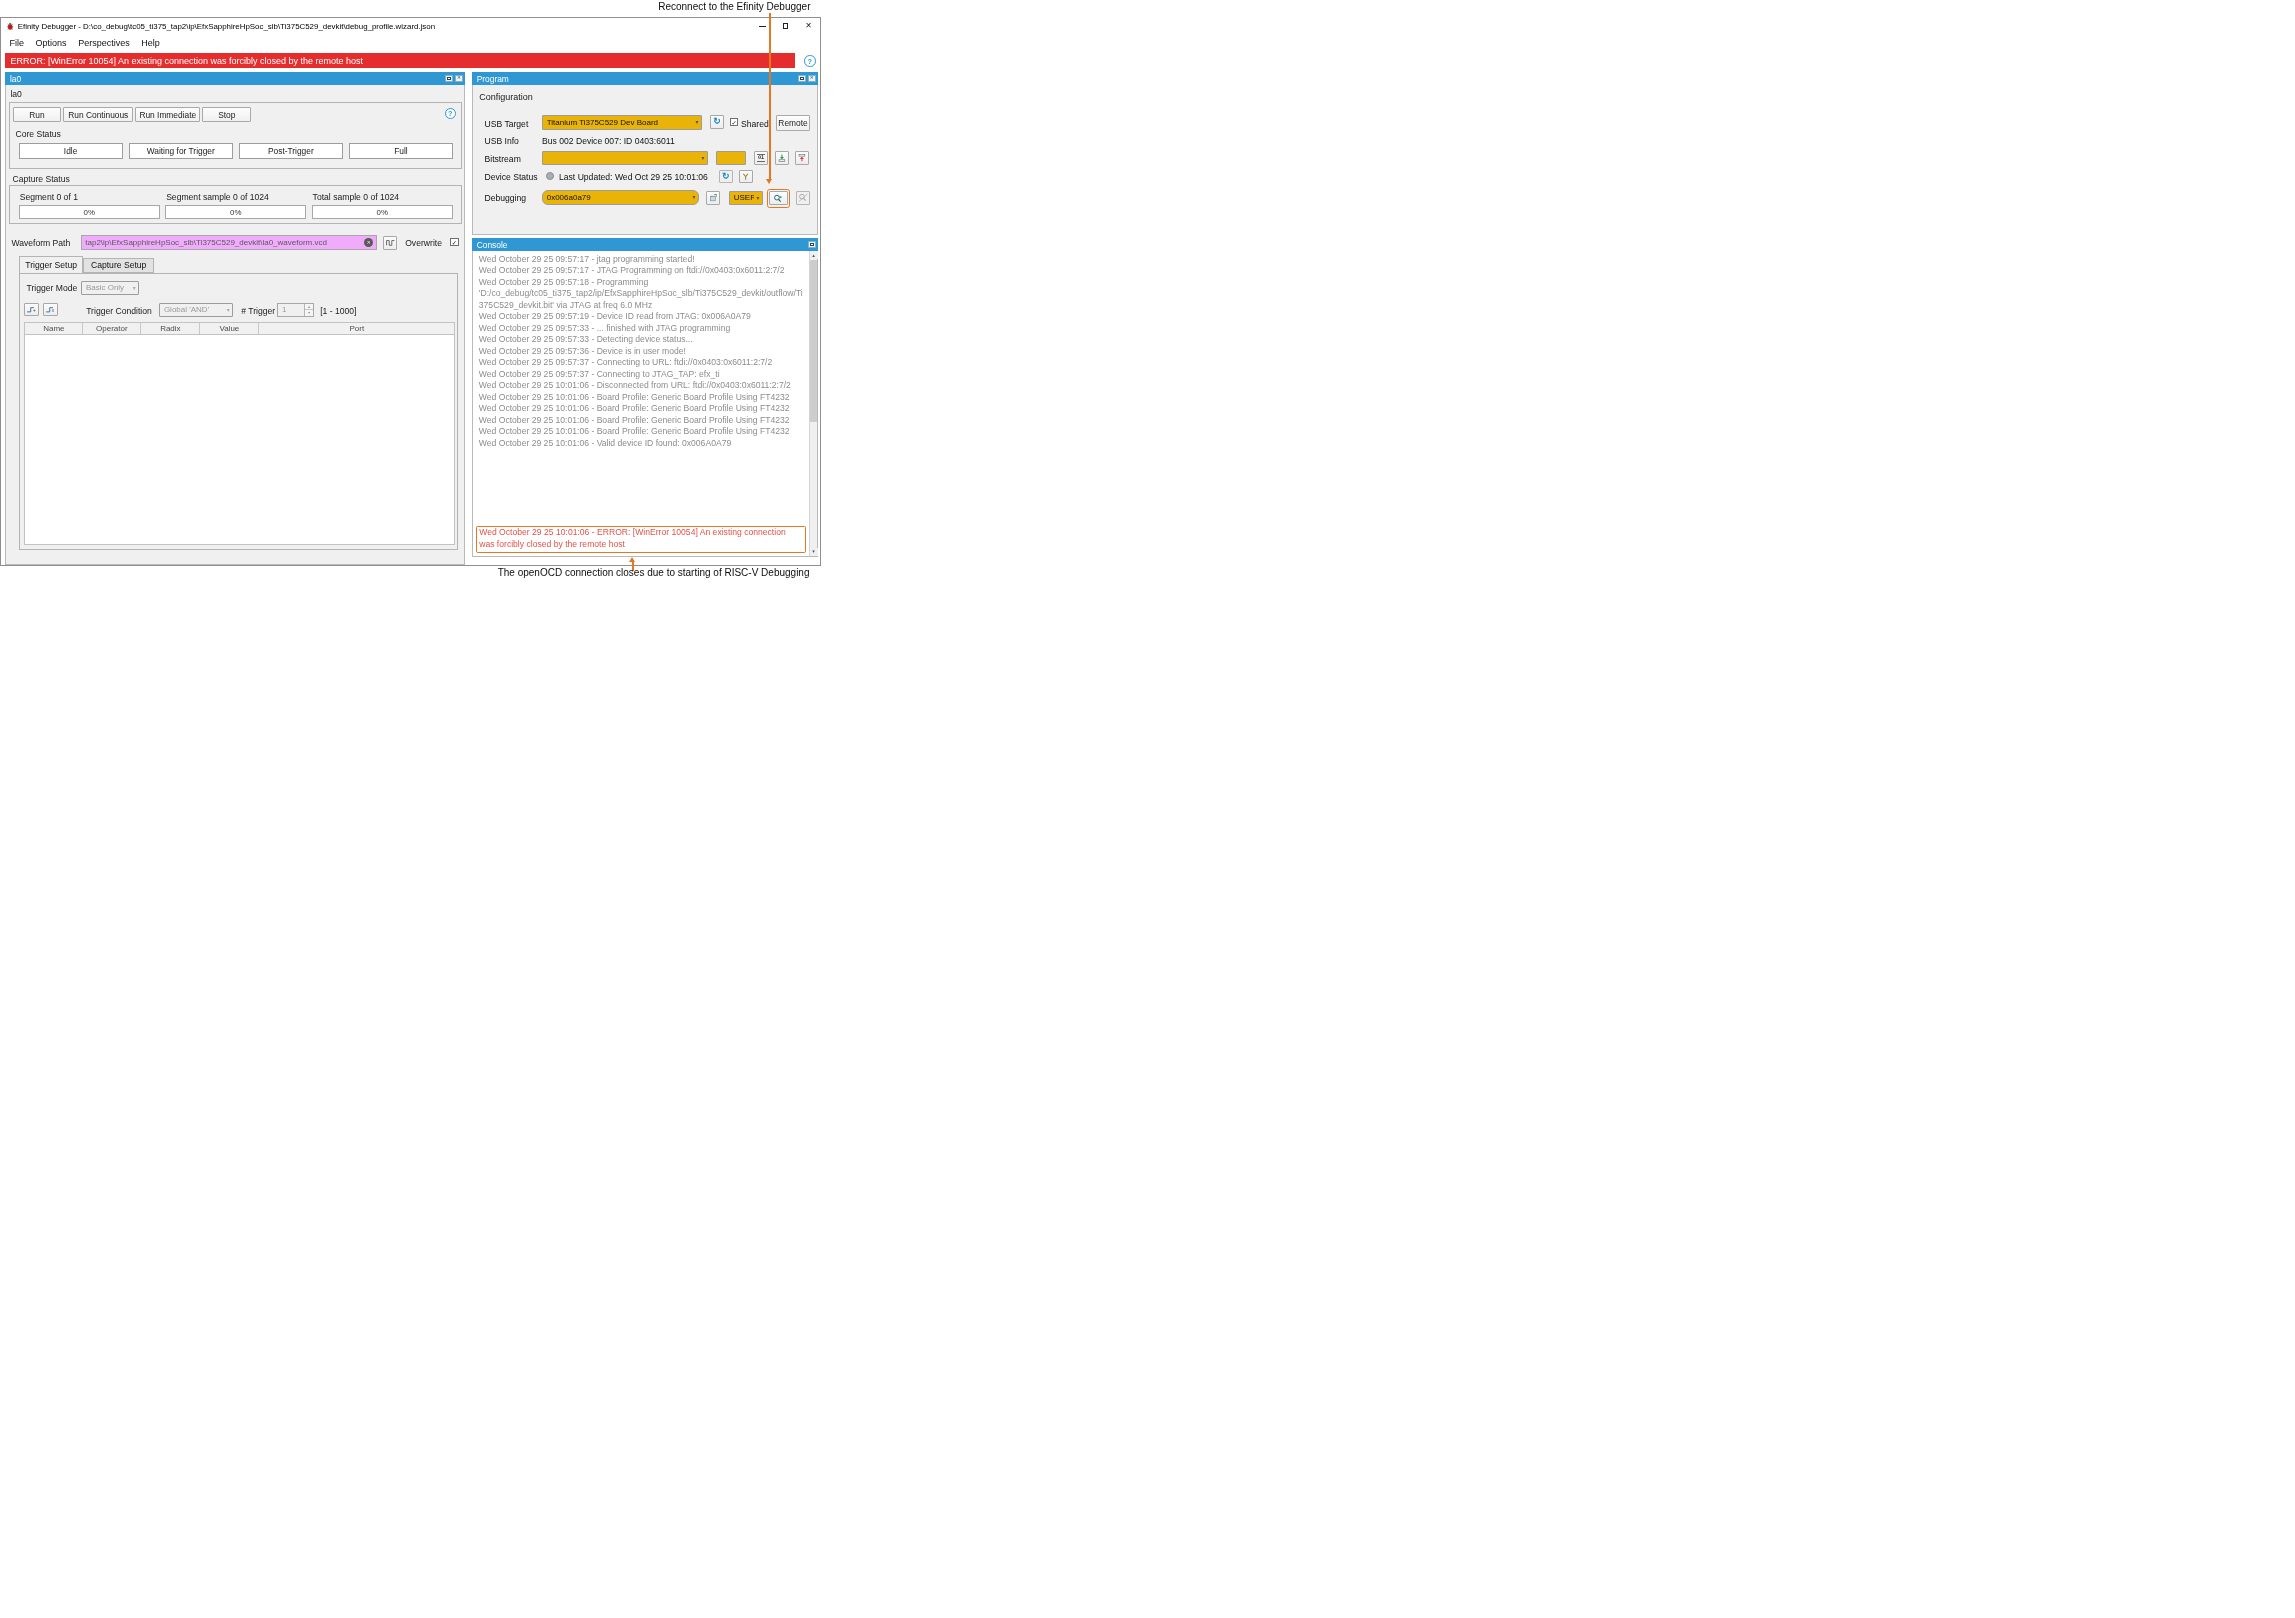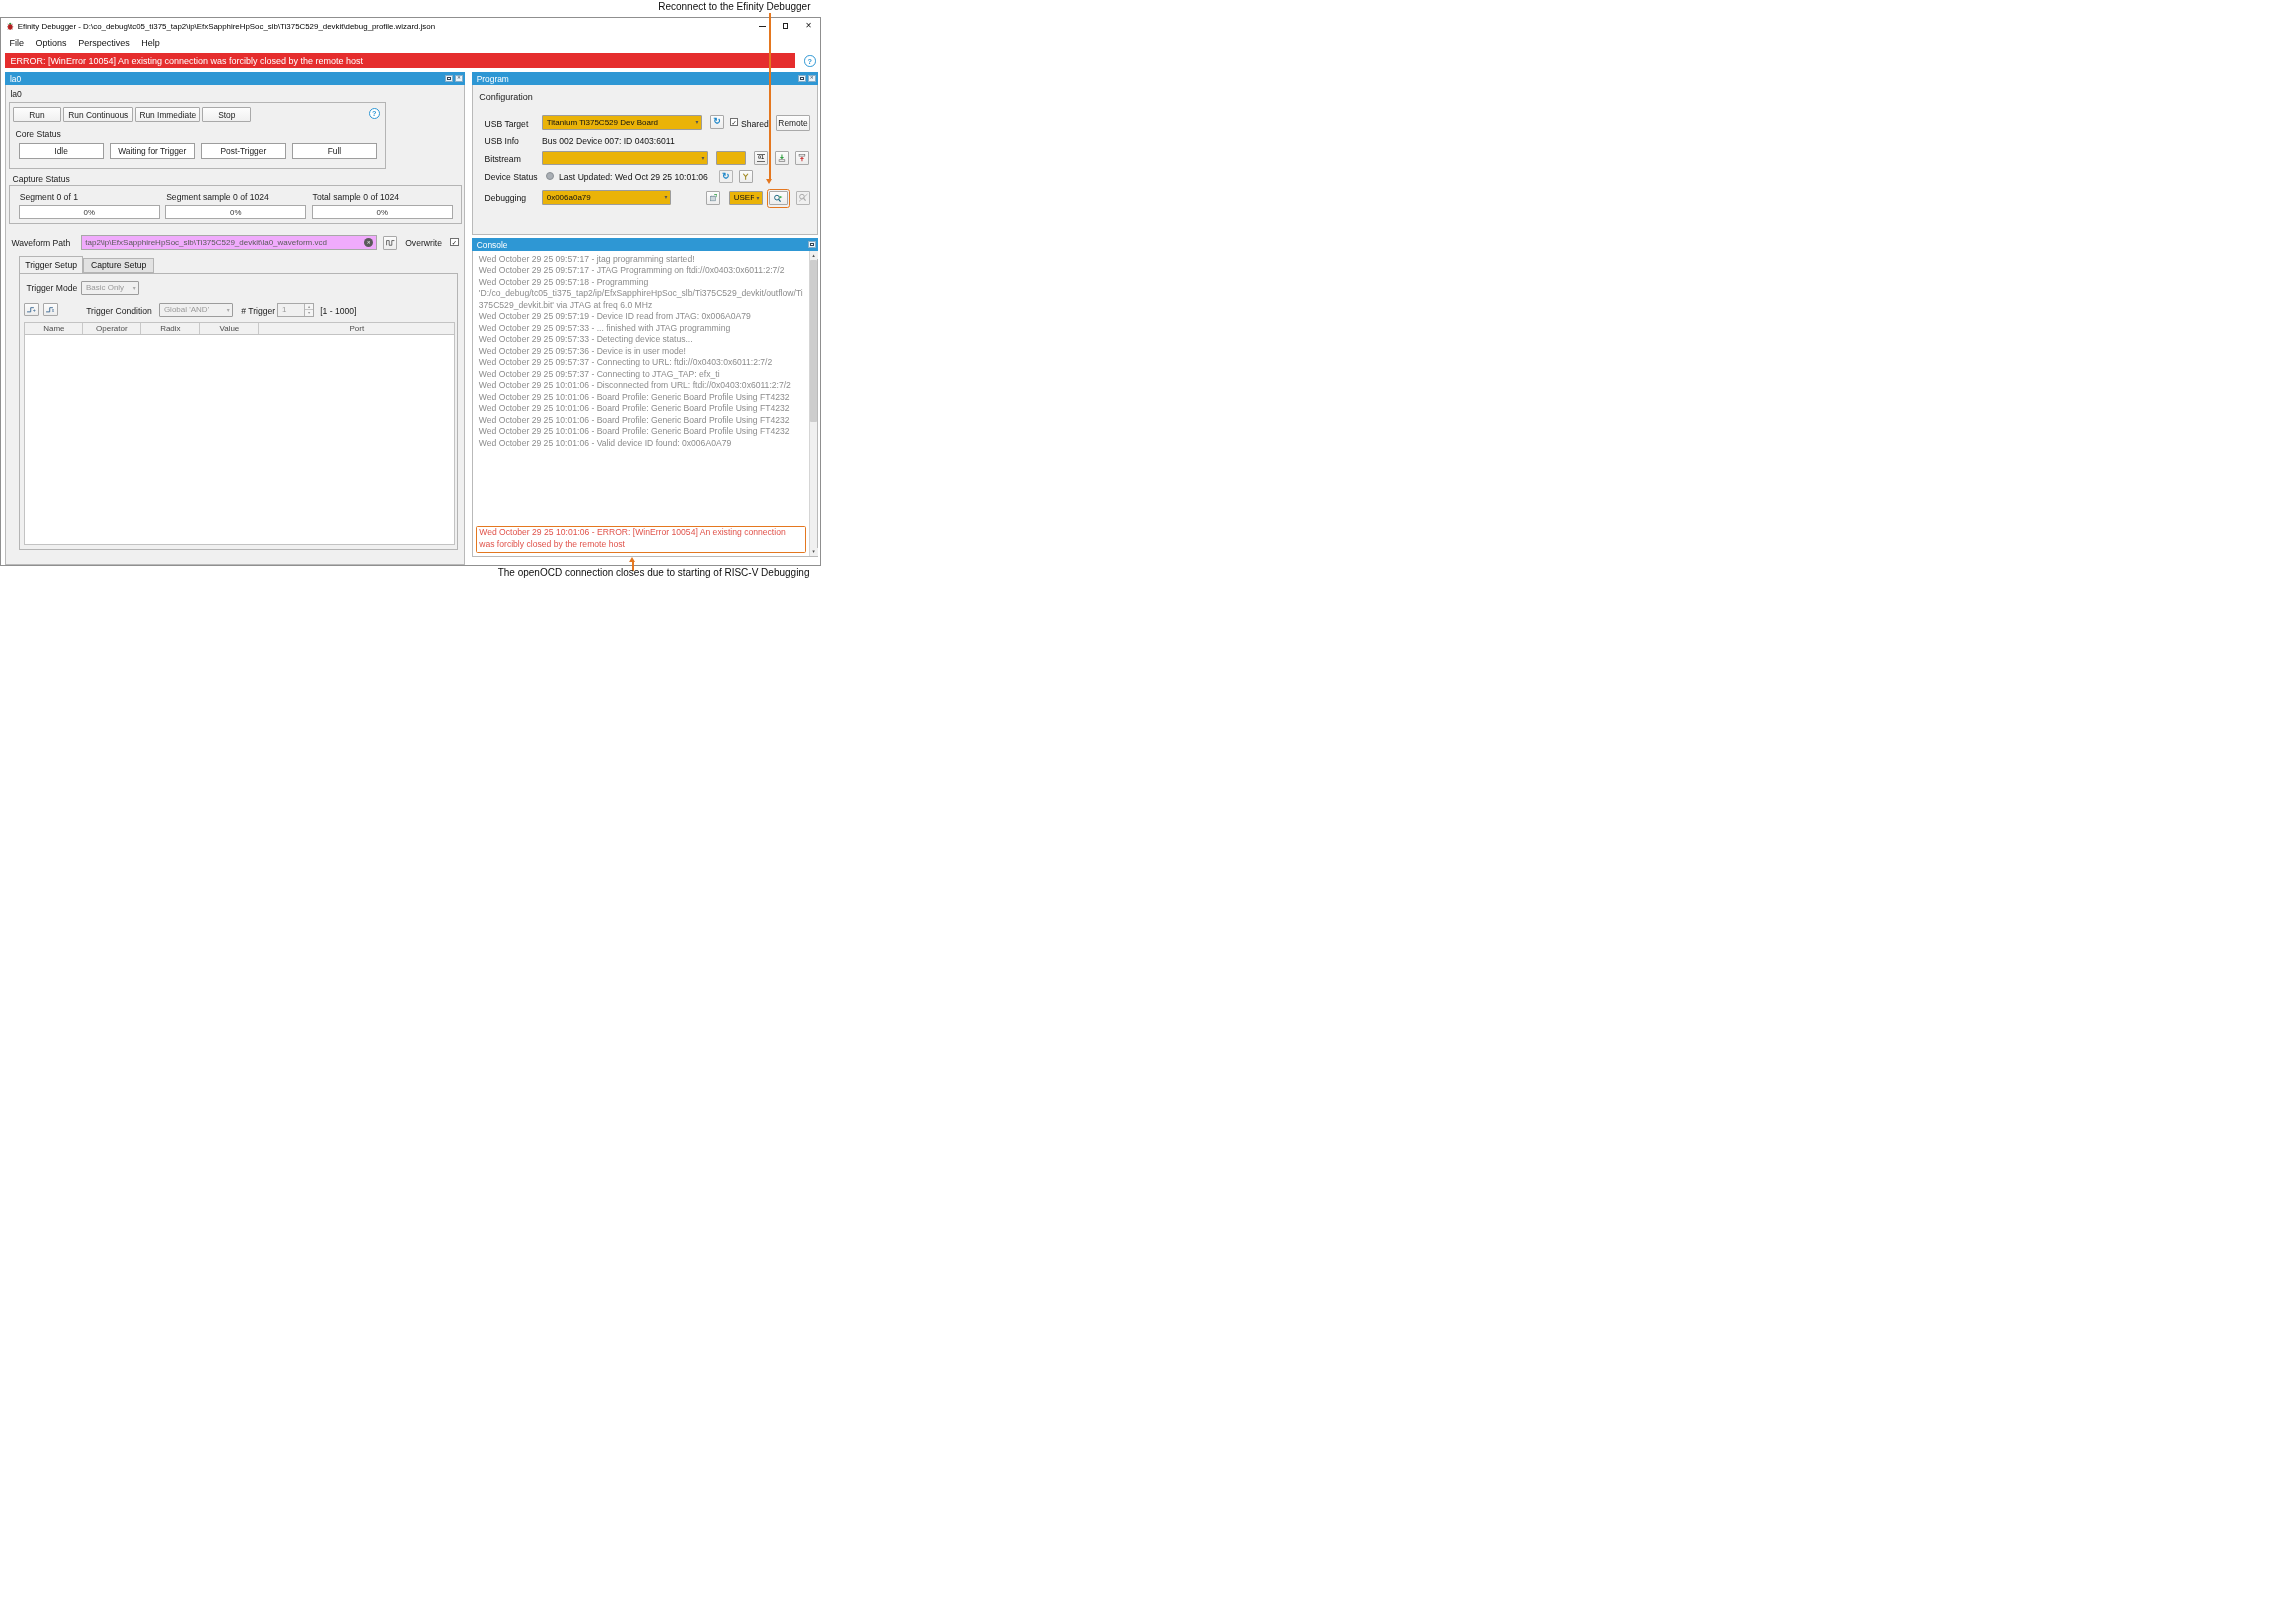--- a/index.html
+++ b/index.html
@@ -168,21 +168,21 @@
           </div>
         <div class="ph-btn">
             <span class="ph-close-glyph">✕</span>
           </div>
       </div>
     </div>
     <div class="panel-body" style="height:480px;">
 
       <div class="sec-label ab" style="left:4.2px; top:3.7px;">la0</div>
 
-      <div class="groupbox" style="left:3.1px; top:17.3px; width:377px; height:67px;">
+      <div class="groupbox" style="left:3.1px; top:17.3px; width:453px; height:67px;">
         <div class="btn ab" style="left:2.6px; top:4.2px; width:48px; height:14.7px;">Run</div>
         <div class="btn ab" style="left:53px; top:4.2px; width:70px; height:14.7px;">Run Continuous</div>
         <div class="btn ab" style="left:125px; top:4.2px; width:65px; height:14.7px;">Run Immediate</div>
         <div class="btn ab" style="left:192px; top:4.2px; width:49px; height:14.7px;">Stop</div>
         <div class="help-circ ab" style="right:5.2px; top:4.7px;">?</div>
 
         <div class="sec-label ab" style="left:5.2px; top:26px;">Core Status</div>
         <div class="ab" style="left:8.4px; top:40px; right:8.4px; display:flex; gap:6.3px;">
 
         <div class="status-cell">Idle</div>
@@ -342,21 +342,21 @@
       <div class="iconbtn flat ab" style="left:246px; top:85px; width:13.6px; height:13.6px;">
           <span class="refresh-glyph">↻</span>
         </div>
       <div class="iconbtn ab" style="left:266px; top:85px; width:13.6px; height:13.6px;">
         <svg width="7.3" height="7.3" viewBox="0 0 14 14">
             <path d="M2.5 1.5 L7 7 L11.5 1.5 M7 7 L7 13" fill="none" stroke="#a08820" stroke-width="2"></path>
           </svg>
       </div>
 
       <div class="p-label ab" style="left:11.5px; top:108px;">Debugging</div>
-      <div class="combo ab" style="left:69px; top:105px; width:129px; height:14.7px;">
+      <div class="combo ab" style="left:69px; top:105px; width:157px; height:14.7px;border-radius:6px;">
         <span class="cval">0x006a0a79</span>
         <span class="carr">▾</span>
       </div>
       <div class="iconbtn ab" style="left:233px; top:106px; width:14px; height:14px;">
         <svg width="8.4" height="7.9" viewBox="0 0 16 15">
             <rect x="3" y="5" width="9" height="8" fill="#cfd8dc" stroke="#607d8b"></rect>
             <line x1="5" y1="3" x2="5" y2="5" stroke="#607d8b"></line>
             <line x1="8" y1="3" x2="8" y2="5" stroke="#607d8b"></line>
             <line x1="11" y1="3" x2="11" y2="5" stroke="#607d8b"></line>
             <path d="M10 1 L15 1 L15 6" fill="none" stroke="#2f9e3f" stroke-width="1.6"></path>

